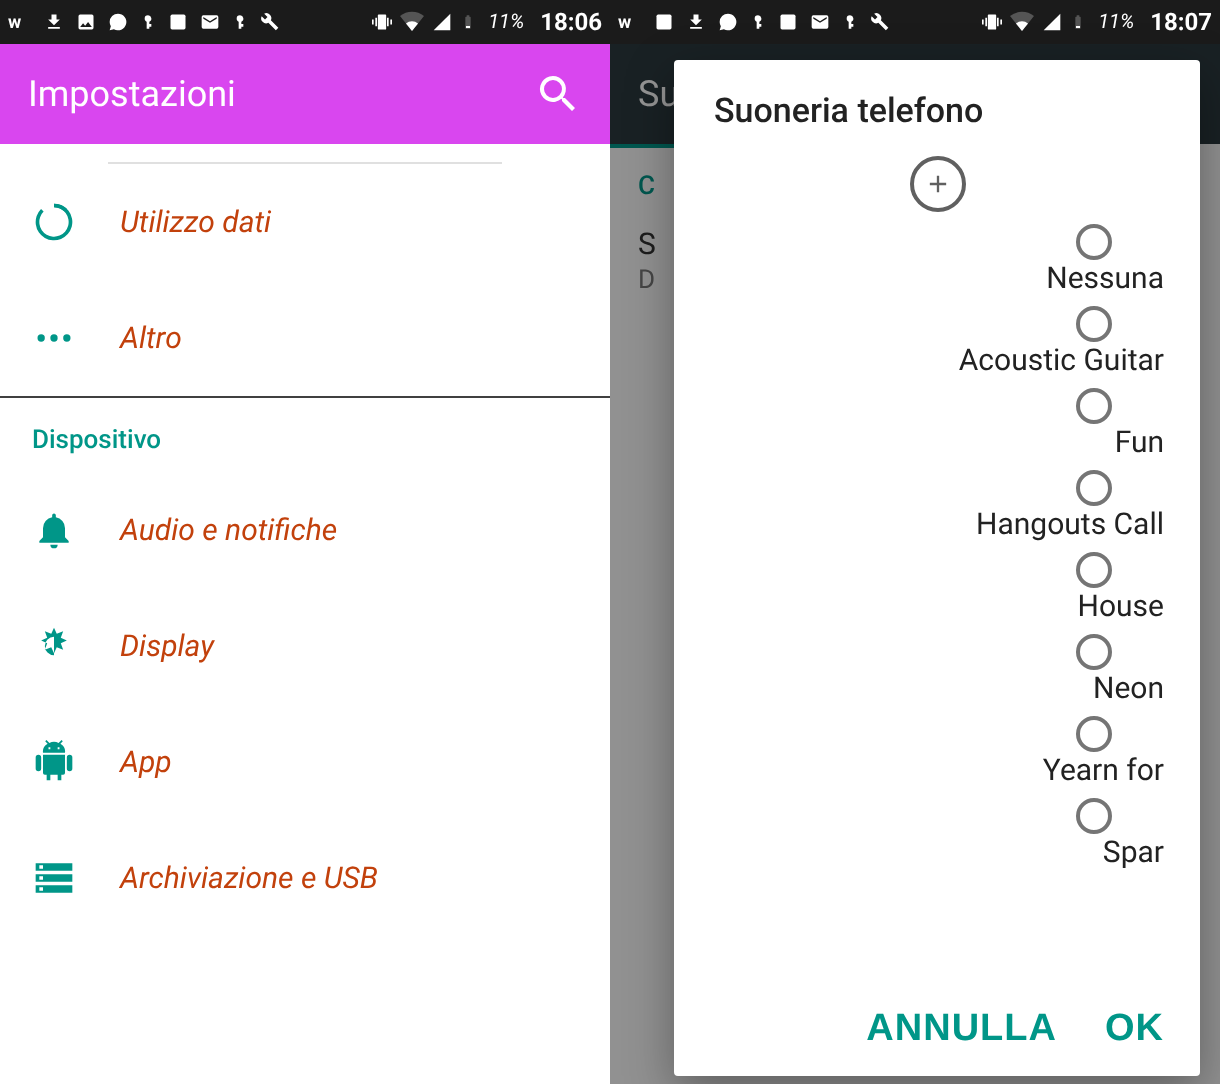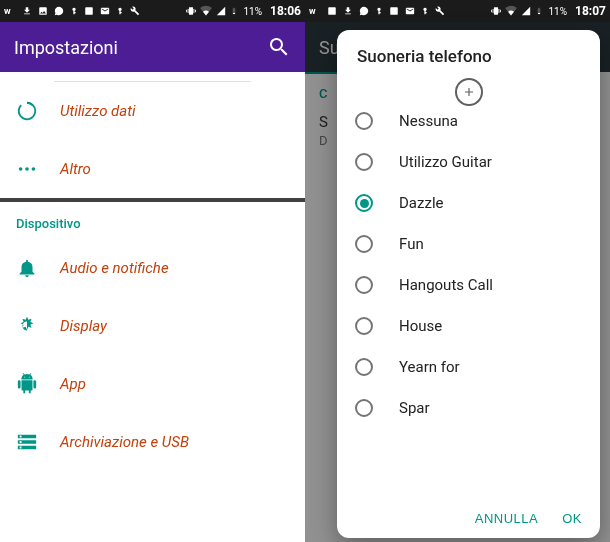--- a/index.html
+++ b/index.html
@@ -20,27 +20,27 @@
     background: #1b1b1b;
     color: #fff;
     display: flex;
     align-items: center;
     font-size: 11px;
     padding: 0 4px;
   }
   .status-left { display: flex; gap: 6px; align-items: center; flex: 1; }
   .status-right { display: flex; gap: 4px; align-items: center; }
   .sicon { fill: #fff; display: block; }
-  .battery-text { font-size: 10px; margin: 0 2px; }
+  .battery-text { font-size: 10px; margin: 0 2px; font-style: italic; }
   .clock { font-size: 12px; margin-left: 2px; font-weight: bold; }
 
   
   .appbar {
     height: 50px;
-    background: #4c1d95;
+    background: #d946ef;
     color: #fff;
     display: flex;
     align-items: center;
     padding: 0 14px;
   }
   .appbar-title { font-size: 18px; font-weight: 400; flex: 1; }
   .search-btn { width: 24px; height: 24px; }
 
   
   .list { background: #fff; }
@@ -55,21 +55,21 @@
     margin-right: 22px;
     display: flex; align-items: center; justify-content: center;
   }
   .row-icon svg { fill: #009688; }
   .row-label { font-size: 15px; color: #c2410c; font-style: italic; }
   .section-header {
     font-size: 13px;
     color: #009688;
     font-weight: 500;
     padding: 14px 16px 8px;
-    border-top: 4px solid #404040;
+    border-top: 1px solid #404040;
   }
   .prev-divider { height: 10px; border-bottom: 1px solid #e0e0e0; margin: 0 54px 0 54px; }
 
   
   .dim-bg {
     position: absolute; inset: 0;
     background: #fafafa;
   }
   .dim-appbar {
     height: 50px;
@@ -89,21 +89,21 @@
   }
 
   
   .dialog {
     position: absolute;
     top: 30px;
     left: 32px;
     right: 10px;
     bottom: 4px;
     background: #fff;
-    border-radius: 12px;
+    border-radius: 2px;
     box-shadow: 0 8px 24px rgba(0,0,0,0.35);
     display: flex;
     flex-direction: column;
   }
   .dialog-title {
     font-size: 17px;
     font-weight: 500;
     color: #222;
     padding: 16px 20px 6px;
   }
@@ -118,23 +118,24 @@
     display: flex; align-items: center; justify-content: center;
   }
   .add-circle svg { fill: #606060; }
   .options {
     flex: 1;
     overflow: hidden;
     padding: 0 8px;
   }
   .opt {
     display: flex;
-    align-items: flex-start;
+    align-items: flex-end;
     height: 41px;
     padding: 0 10px;
+    flex-direction: column;
   }
   .radio {
     width: 18px; height: 18px;
     border: 2px solid #757575;
     border-radius: 50%;
     margin-right: 26px;
     display: flex; align-items: center; justify-content: center;
     flex-shrink: 0;
   }
   .radio.sel { border-color: #009688; }
@@ -145,22 +146,22 @@
     border-radius: 50%;
   }
   .opt-label { font-size: 15px; color: #222; }
   .dialog-actions {
     display: flex;
     justify-content: flex-end;
     gap: 24px;
     padding: 10px 18px 12px;
   }
   .dialog-btn {
-    font-size: 13px;
-    font-weight: 400;
+    font-size: 19px;
+    font-weight: 700;
     color: #009688;
     letter-spacing: 0.5px;
     background: none;
     border: none;
     cursor: pointer;
   }
 </style>
 </head>
 <body>
 
@@ -365,37 +366,37 @@
             </svg>
         </div>
       </div>
       <div class="options" id="options">
           <div class="opt">
             <div class="radio"></div>
             <div class="opt-label">Nessuna</div>
           </div>
           <div class="opt">
             <div class="radio"></div>
-            <div class="opt-label">Utilizzo Guitar</div>
-          </div>
-          <div class="opt">
-            <div class="radio sel"></div>
-            <div class="opt-label">Dazzle</div>
+            <div class="opt-label">Acoustic Guitar</div>
           </div>
           <div class="opt">
             <div class="radio"></div>
             <div class="opt-label">Fun</div>
           </div>
           <div class="opt">
             <div class="radio"></div>
             <div class="opt-label">Hangouts Call</div>
           </div>
           <div class="opt">
             <div class="radio"></div>
             <div class="opt-label">House</div>
+          </div>
+          <div class="opt">
+            <div class="radio"></div>
+            <div class="opt-label">Neon</div>
           </div>
           <div class="opt">
             <div class="radio"></div>
             <div class="opt-label">Yearn for</div>
           </div>
           <div class="opt">
             <div class="radio"></div>
             <div class="opt-label">Spar</div>
           </div>
         </div>

